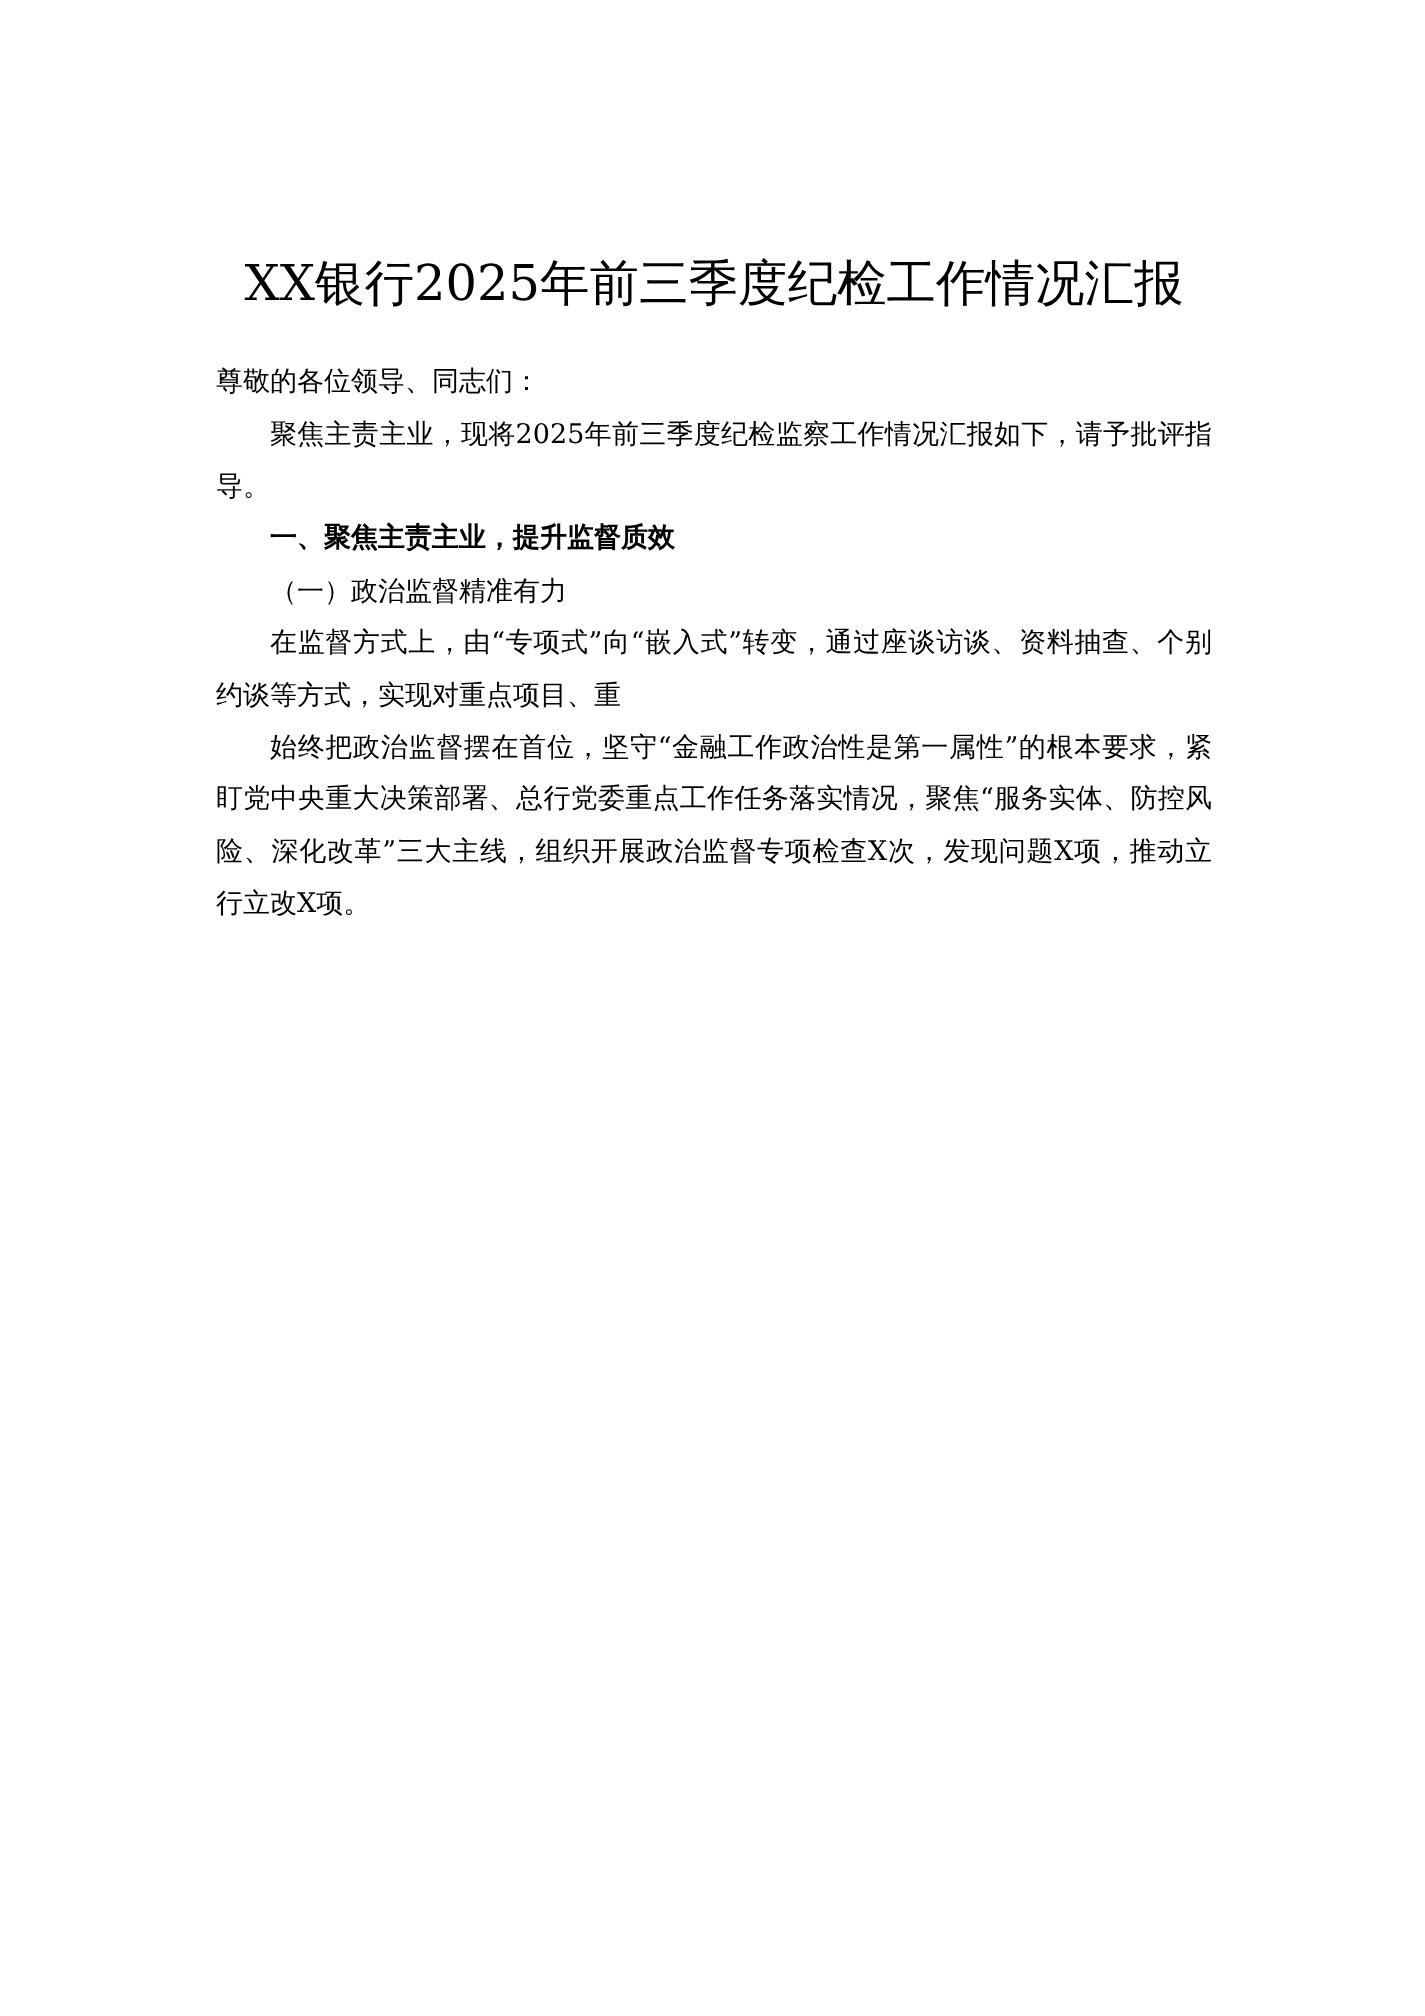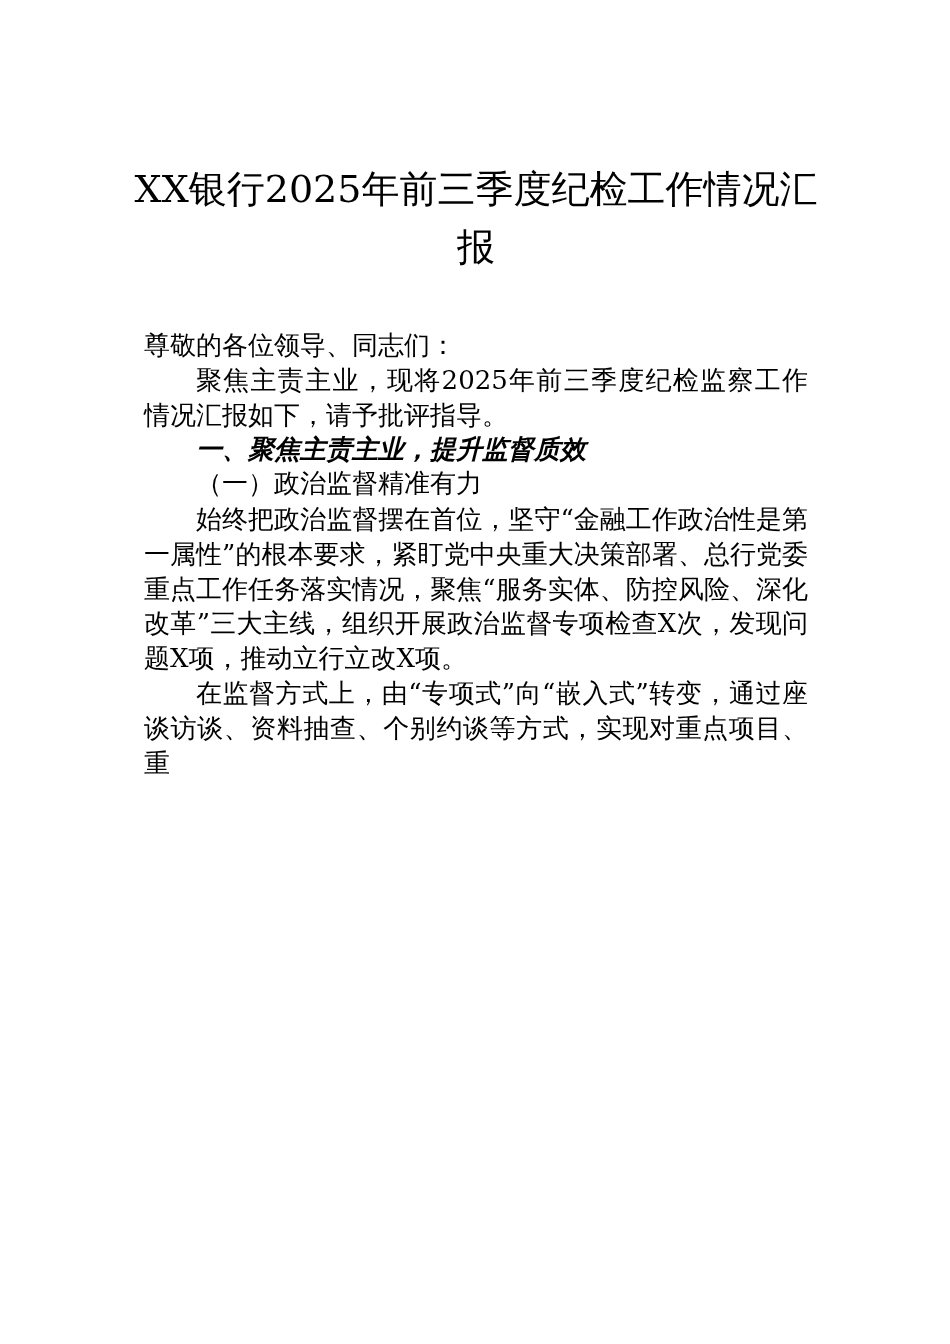--- a/index.html
+++ b/index.html
@@ -16,61 +16,60 @@
       color: #000000;
     }
     .page {
       position: absolute;
       left: 144px;
       top: 160px;
       width: 664px;
     }
     .title {
       text-align: center;
-      font-size: 38px;
+      font-size: 33px;
       line-height: 58px;
       margin: 0 -20px 0 -20px;
       letter-spacing: 0px;
       font-weight: normal;
     }
     .body-text {
-      margin-top: 52px;
-      font-size: 26px;
+      margin-top: 20px;
+      font-size: 18px;
       line-height: 34.8px;
       text-align: justify;
       text-justify: inter-character;
     }
     .para {
       margin: 0;
       text-indent: 2em;
       word-break: break-all;
     }
     .para.noindent {
       text-indent: 0;
     }
     .heading1 {
       margin: 0;
       text-indent: 2em;
       font-weight: bold;
       font-family: "DejaVu Sans", "Liberation Sans", sans-serif;
-      font-style: italic;
     }
     .heading2 {
       margin: 0;
       text-indent: 2em;
       font-family: Liberation Serif, serif;
     }
   </style>
 </head>
 <body>
 
 <div class="page">
   <h1 class="title">XX银行2025年前三季度纪检工作情况汇报</h1>
 
   <div class="body-text">
     <p class="para noindent">尊敬的各位领导、同志们：</p>
     <p class="para">聚焦主责主业，现将2025年前三季度纪检监察工作情况汇报如下，请予批评指导。</p>
     <p class="heading1">一、聚焦主责主业，提升监督质效</p>
     <p class="heading2">（一）政治监督精准有力</p>
+    <p class="para">在监督方式上，由“专项式”向“嵌入式”转变，通过座谈访谈、资料抽查、个别约谈等方式，实现对重点项目、重</p>
     <p class="para">始终把政治监督摆在首位，坚守“金融工作政治性是第一属性”的根本要求，紧盯党中央重大决策部署、总行党委重点工作任务落实情况，聚焦“服务实体、防控风险、深化改革”三大主线，组织开展政治监督专项检查X次，发现问题X项，推动立行立改X项。</p>
-    <p class="para">在监督方式上，由“专项式”向“嵌入式”转变，通过座谈访谈、资料抽查、个别约谈等方式，实现对重点项目、重</p>
   </div>
 </div>
 
 </body></html>

